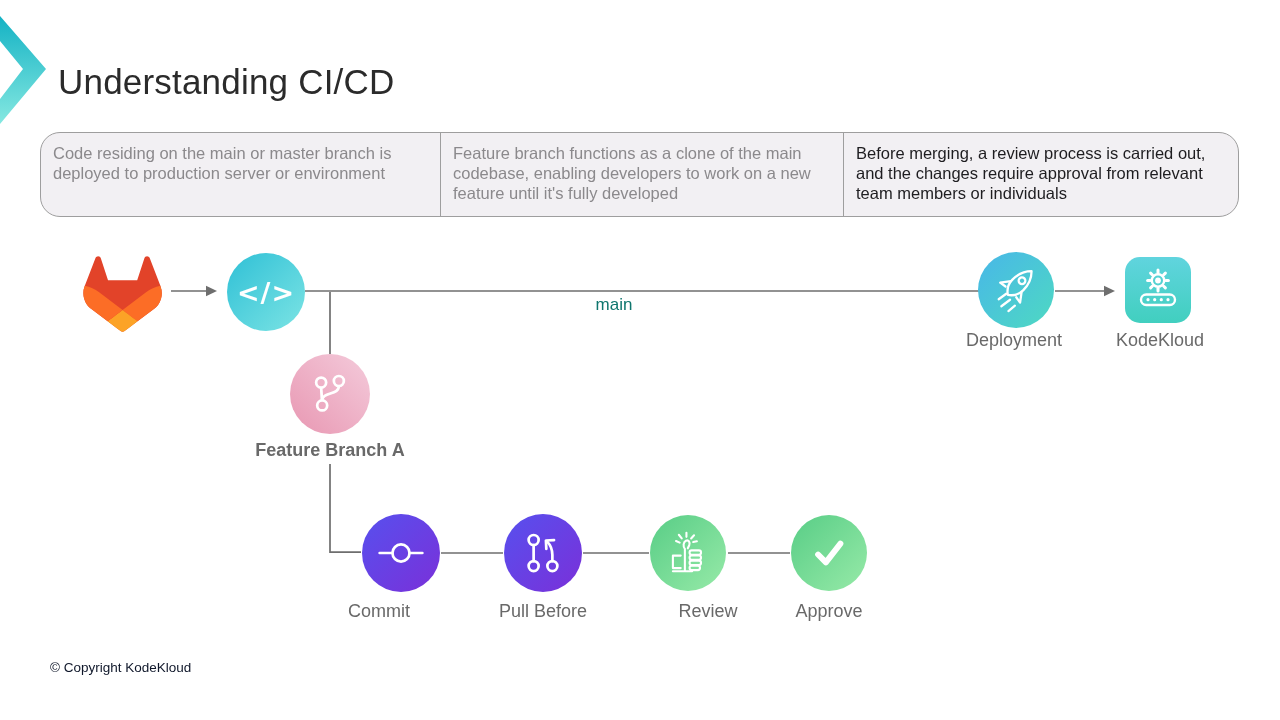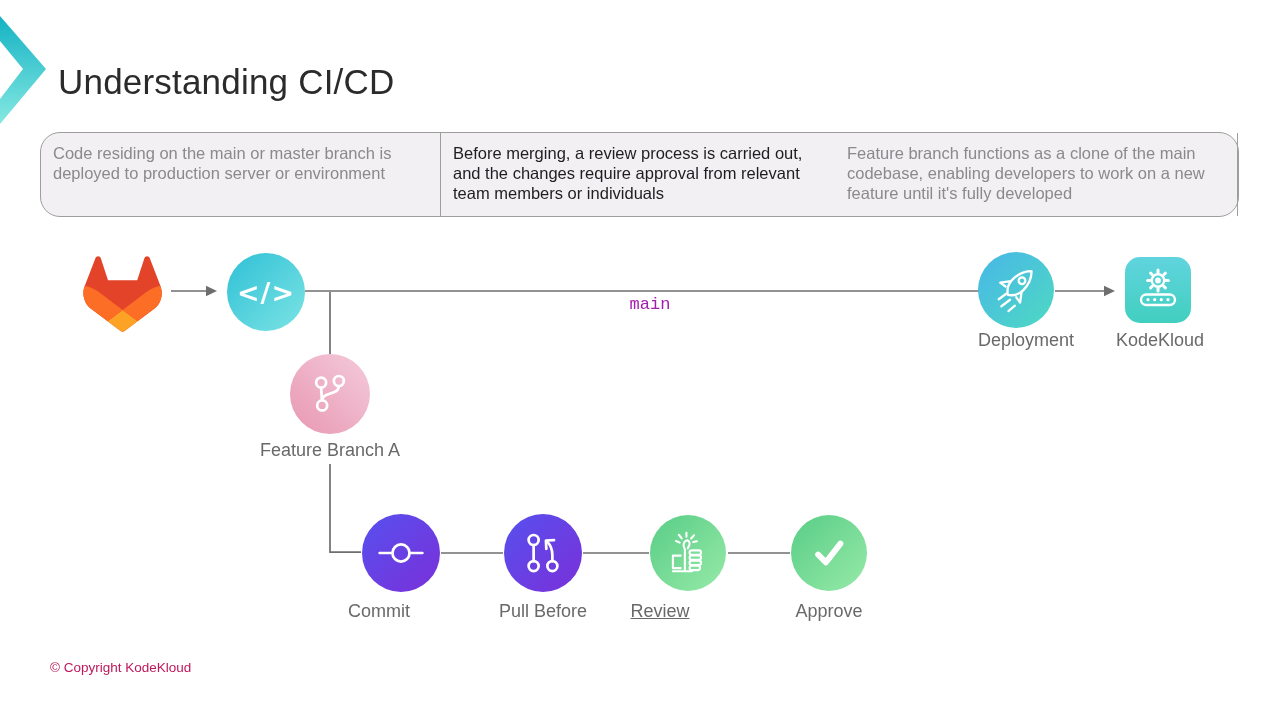--- a/index.html
+++ b/index.html
@@ -46,33 +46,33 @@
     background:linear-gradient(135deg,var(--deployment-blue,#48b7e8),var(--deployment-teal,#4ed9c2));}
   .prod-node{
     position:absolute;left:1125px;top:257px;width:66px;height:66px;border-radius:15px;
     background:linear-gradient(180deg,var(--production-light,#60d4de),var(--production-teal,#41cfbf));
     display:flex;align-items:center;justify-content:center;
   }
   .diagram-label{
     position:absolute;transform:translateX(-50%);white-space:nowrap;
     font-size:18px;color:#696969;
   }
-  .label-feature{left:330px;top:440px;}
+  .label-feature{left:330px;top:440px;font-weight:bold;}
   .label-commit{left:379px;top:601px;}
   .label-pr{left:543px;top:601px;}
-  .label-review{left:660px;top:601px;text-decoration:underline;}
+  .label-review{left:708px;top:601px;}
   .label-approve{left:829px;top:601px;}
-  .label-deployment{left:1014px;top:330px;margin-left:12px;}
+  .label-deployment{left:1014px;top:330px;}
   .label-production{left:1160px;top:330px;}
   .main-branch-label{
-    position:absolute;left:650px;top:295px;transform:translateX(-50%);
-    font-size:17px;color:#a21caf;font-family:Liberation Mono, monospace;
+    position:absolute;left:614px;top:295px;transform:translateX(-50%);
+    font-size:17px;color:#0f766e;
   }
   .copyright{
-    position:absolute;left:50px;top:660px;font-size:13.5px;color:#be185d;text-align:center;
+    position:absolute;left:50px;top:660px;font-size:13.5px;color:#0f172a;text-align:center;
   }
 </style>
 </head>
 <body>
 
 <div class="slide">
 
   <svg class="chevron-logo" viewBox="0 0 46 108">
     <defs>
       <linearGradient id="chevGrad" x1="0" y1="0" x2="0" y2="1">
@@ -82,25 +82,25 @@
     </defs>
     <polygon points="0,0 46,53 0,108 0,83 23,53 0,25" fill="url(#chevGrad)"></polygon>
   </svg>
 
   <h1 class="page-title">Understanding CI/CD</h1>
 
   <div class="info-boxes">
     <div class="info-box b1">
       <p>Code residing on the main or master branch is deployed to production server or environment</p>
     </div>
+    <div class="info-box b2">
+      <p>Feature branch functions as a clone of the main codebase, enabling developers to work on a new feature until it's fully developed</p>
+    </div>
     <div class="info-box b3">
       <p>Before merging, a review process is carried out, and the changes require approval from relevant team members or individuals</p>
-    </div>
-    <div class="info-box b2">
-      <p>Feature branch functions as a clone of the main codebase, enabling developers to work on a new feature until it's fully developed</p>
     </div>
   </div>
 
   <svg class="connectors" viewBox="0 0 1280 720">
     <g stroke="#6e6e6e" stroke-width="1.7" fill="none">
       <line x1="171" y1="291" x2="207" y2="291"></line>
       <line x1="305" y1="291" x2="981" y2="291"></line>
       <line x1="330" y1="292" x2="330" y2="354"></line>
       <polyline points="330,464 330,552.2 361,552.2"></polyline>
       <line x1="441" y1="553" x2="503" y2="553"></line>

